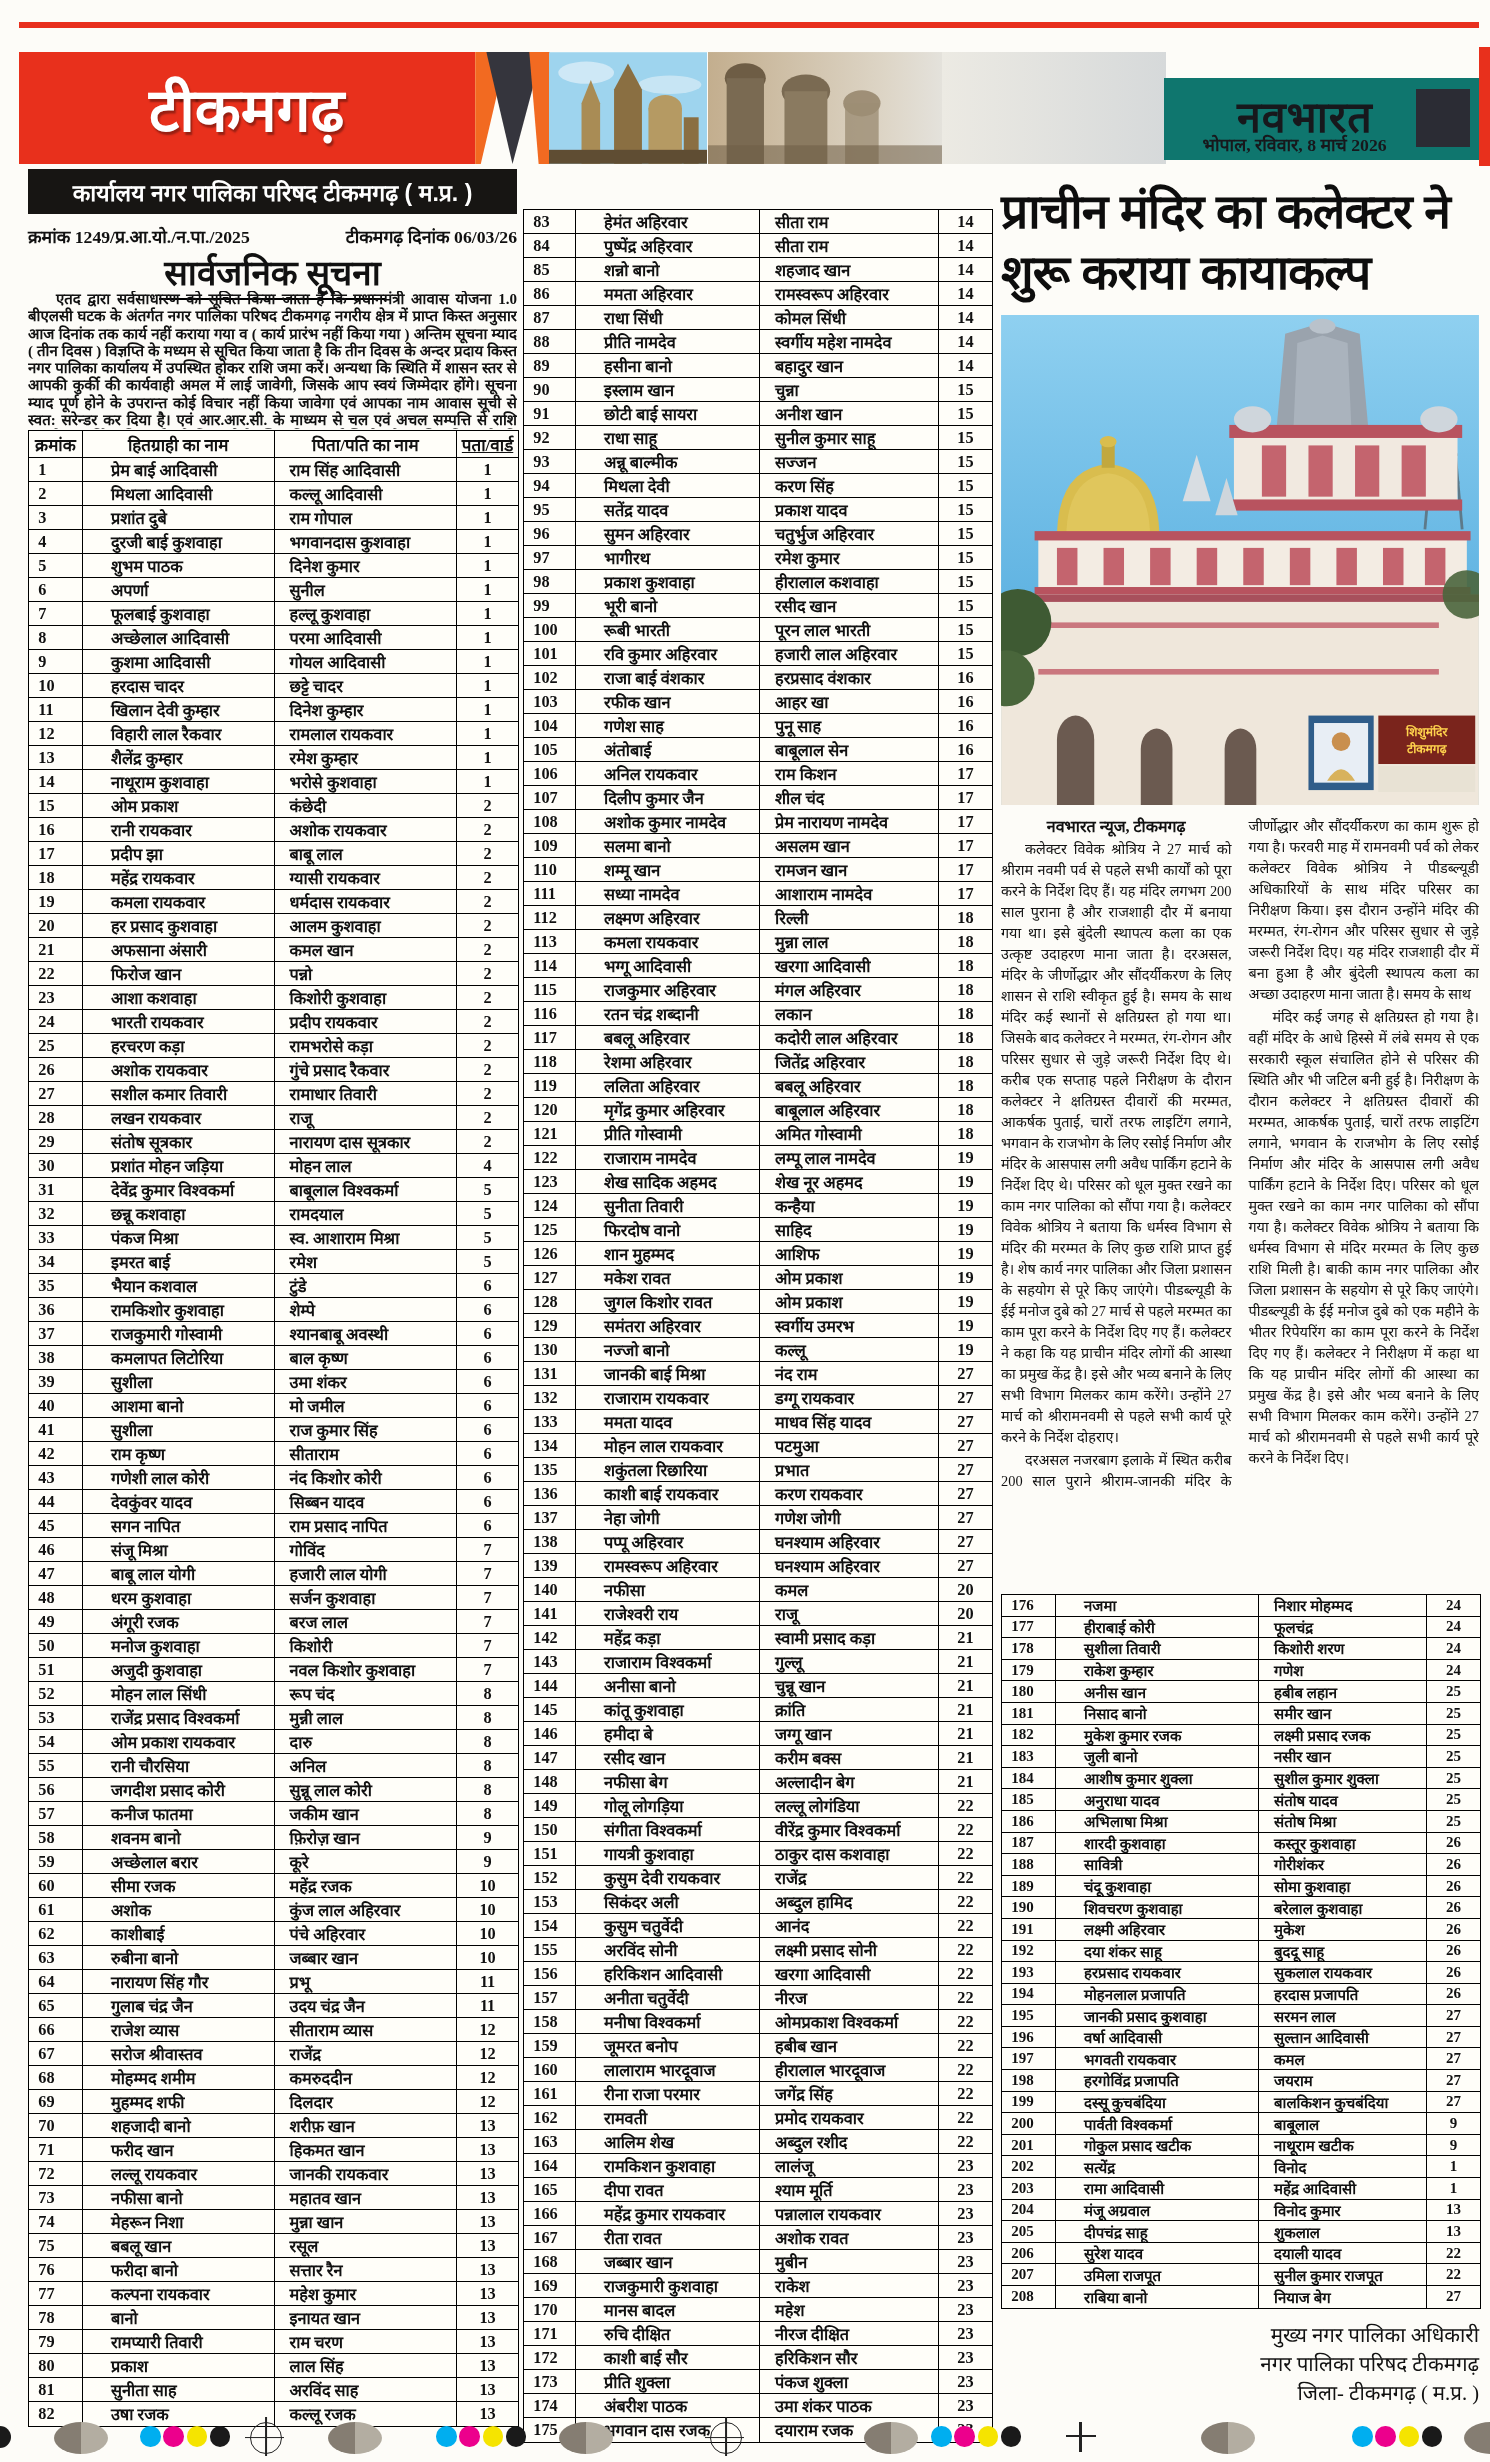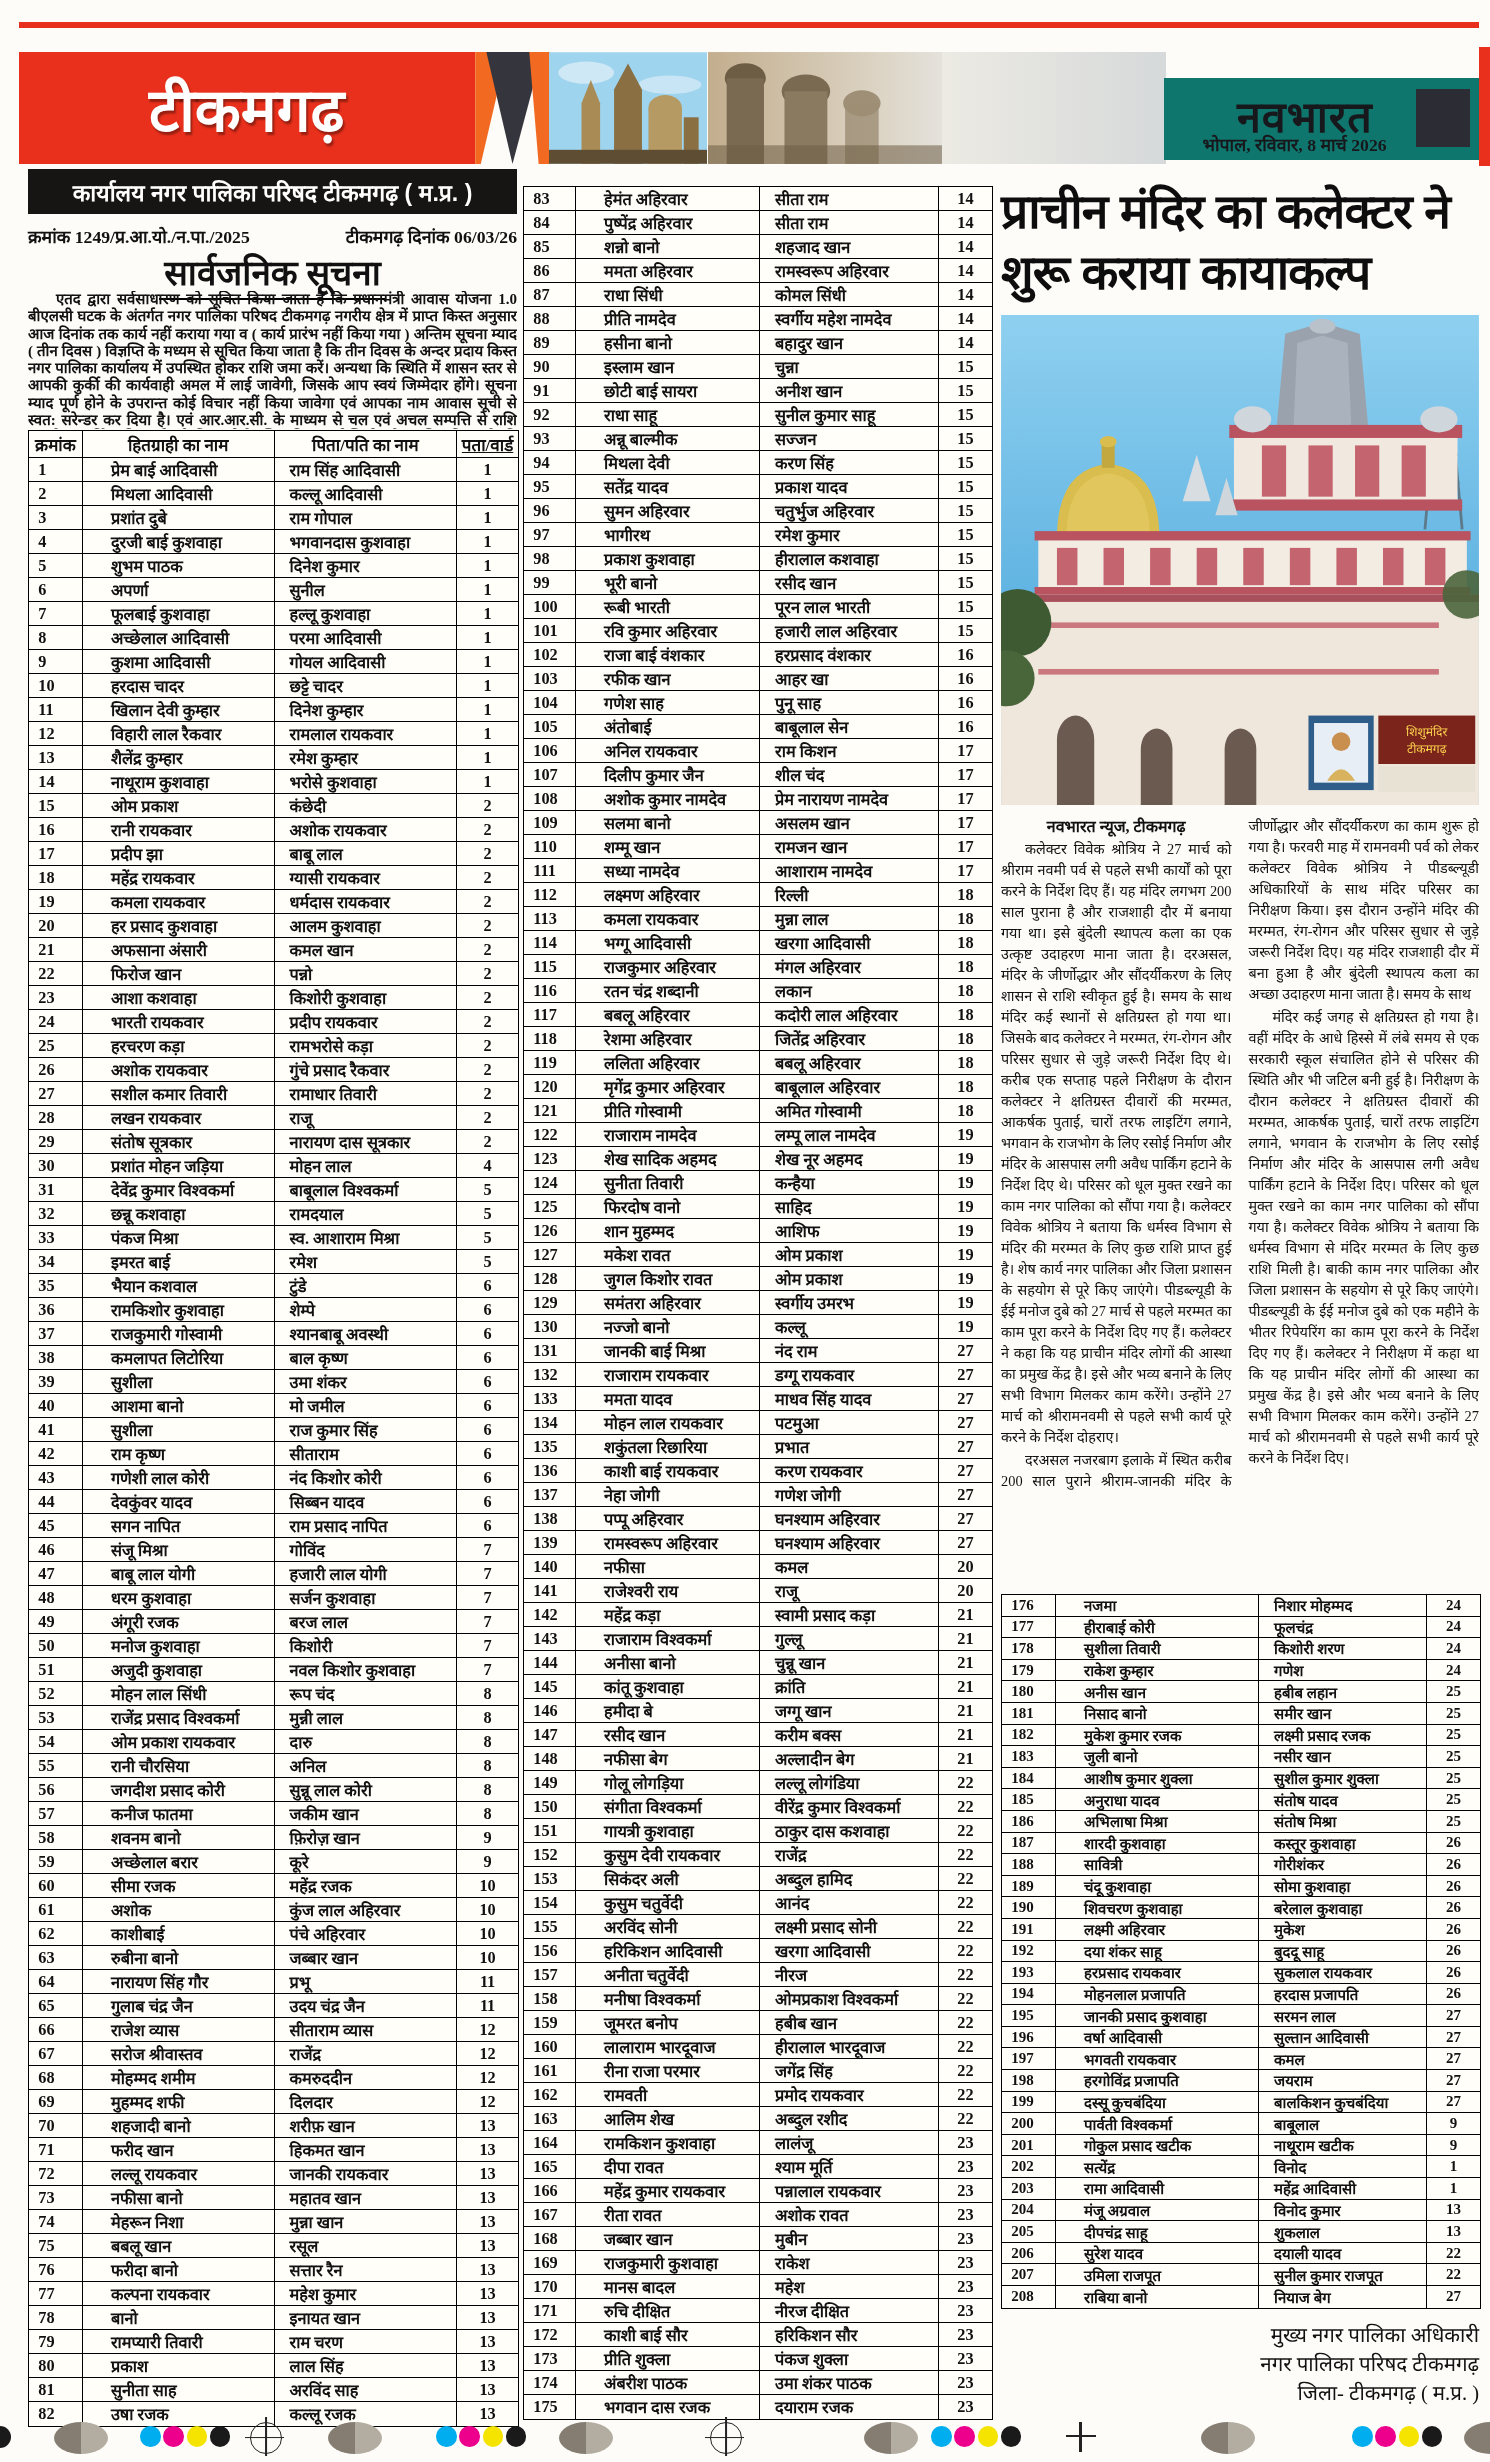--- a/index.html
+++ b/index.html
@@ -23,21 +23,21 @@
   
   .office-bar{left:28px;top:169px;width:489px;height:45px;background:#171513;color:#fff;display:flex;align-items:center;justify-content:center;font-family:"Liberation Sans",sans-serif;font-weight:bold;font-size:23px;}
   .meta-row{left:28px;top:224px;width:489px;display:flex;justify-content:space-between;font-weight:bold;font-size:17.7px;}
   .notice-head-wrap{left:28px;top:248px;width:489px;text-align:center;}
   .notice-head{display:inline-block;font-weight:bold;font-size:35px;border-bottom:2.8px solid #000;padding:0 5.6px 2.8px 5.6px;font-family:"Liberation Serif",serif;}
   .notice-body{left:28px;top:291px;width:489px;height:138px;font-weight:bold;font-size:15px;line-height:17.3px;text-align:justify;text-indent:28px;overflow:hidden;}
 
   
   .ntable{border:1.9px solid #000;background:#fffef9;}
   .t-left{left:28px;top:430px;width:489px;}
-  .t-mid{left:523px;top:186px;width:468px;}
+  .t-mid{left:523px;top:209px;width:468px;}
   .t-right{left:1001px;top:1594px;width:478px;}
   .thead{display:flex;height:26px;border-bottom:1.4px solid #000;font-weight:bold;font-size:17px;align-items:center;text-align:center;}
   .thead .hcell{border-right:1.4px solid #000;height:100%;display:flex;align-items:center;justify-content:center;box-sizing:border-box;}
   .thead .hcell:last-child{border-right:none;text-decoration:underline;}
   .trow{display:flex;border-bottom:0.9px solid #000;align-items:center;box-sizing:border-box;}
   .t-left .trow{height:24px;}
   .t-mid .trow{height:24px;}
   .t-right .trow{height:21.6px;}
   .trow:last-child{border-bottom:none;}
   .tcell{border-right:1.4px solid #000;height:100%;display:flex;align-items:center;box-sizing:border-box;font-weight:bold;overflow:hidden;white-space:nowrap;}
@@ -47,21 +47,21 @@
   .tcell.c0{justify-content:flex-start;padding-left:9.3px;}
   .tcell.c1{padding-left:28px;}
   .tcell.c2{padding-left:15px;}
   .tcell.c3{justify-content:center;}
   .t-left .c0{width:54px;} .t-left .c1{width:192px;} .t-left .c2{width:183px;} .t-left .c3{width:61px;}
   .t-mid  .c0{width:52px;} .t-mid  .c1{width:184px;} .t-mid  .c2{width:179px;} .t-mid  .c3{width:53px;}
   .t-right .c0{width:54px;} .t-right .c1{width:203px;text-align:right;} .t-right .c2{width:168px;} .t-right .c3{width:53px;}
 
   
   .headline{left:1001px;top:181px;width:478px;height:129px;font-family:"Liberation Sans",sans-serif;font-weight:900;font-size:48px;line-height:61px;color:#0d0d0d;letter-spacing:-0.9px;}
-  .a-photo{left:1001px;top:315px;width:430px;height:490px;}
+  .a-photo{left:1001px;top:315px;width:430px;height:490px;font-weight:bold;}
   .a-body{left:1001px;top:816px;width:478px;height:773px;column-count:2;column-gap:17px;font-size:14.4px;line-height:21px;text-align:justify;overflow:hidden;}
   .a-body p{margin:0 0 1.9px 0;text-indent:24px;}
   .a-body p.dateline{text-indent:0;text-align:center;font-weight:bold;font-size:16px;margin-bottom:1.9px;}
   .signature{left:1106px;top:2321px;width:373px;text-align:right;font-weight:normal;font-size:20.5px;line-height:29px;}
 
   
   .marks{left:0;top:2414px;width:1490px;height:48px;}
   .mk{position:absolute;top:7.5px;}
   .mk-ellipse{width:54px;height:32px;border-radius:50%;background:linear-gradient(90deg,#857d72 50%,#b3ada1 50%);}
   .mk-dot{width:22.4px;height:22.4px;border-radius:50%;top:12px;}

